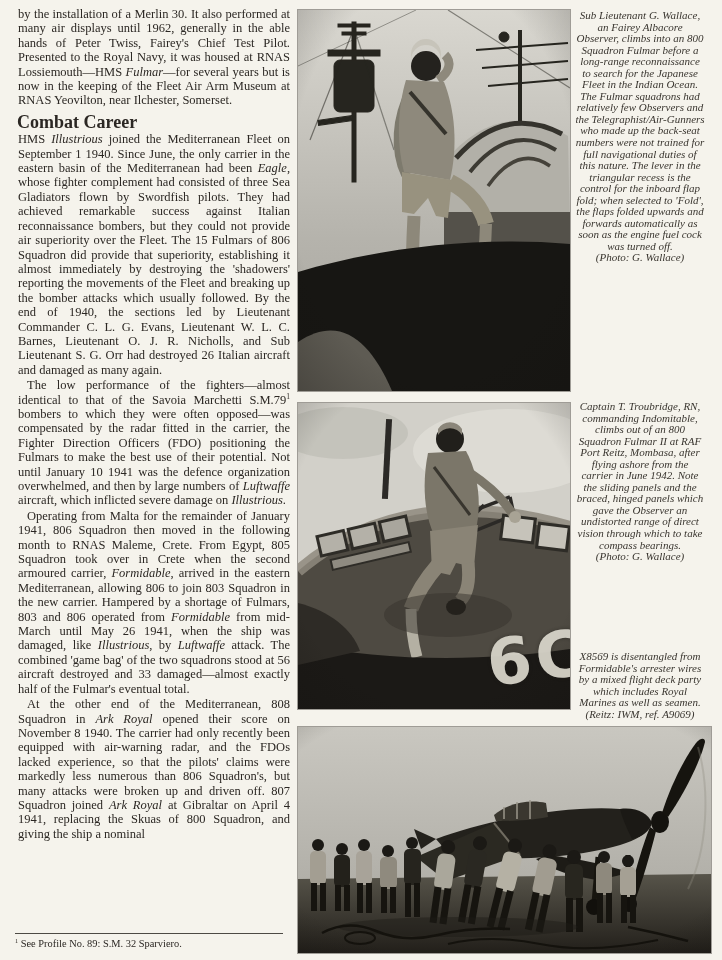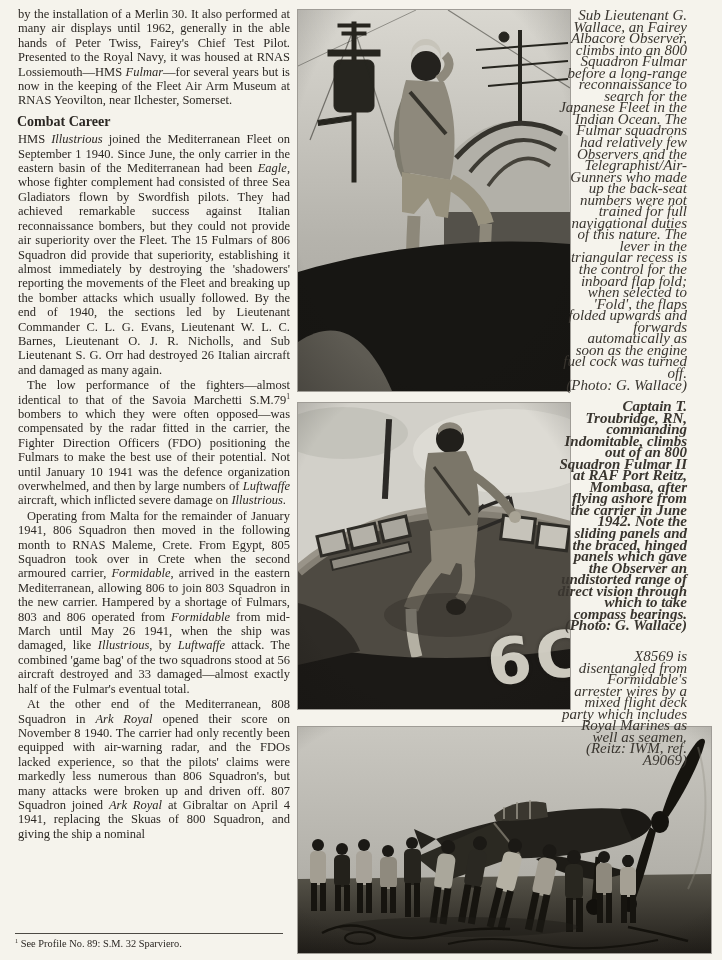--- a/index.html
+++ b/index.html
@@ -11,21 +11,21 @@
   }
   .page{position:absolute;inset:0;}
   
   .col-text{
     position:absolute;left:17px;top:6px;width:274px;
     font-size:12.5px;line-height:14.4px;text-align:justify;
   }
   .col-text p{margin:1px;}
   .col-text p.indent{text-indent:9px;}
   .col-text h2{
-    font-size:14px;font-weight:bold;margin:7px 0 3px 0;text-align:left;
+    font-size:18px;font-weight:bold;margin:7px 0 3px 0;text-align:left;
   }
   sup{font-size:.6em;line-height:0;}
   .footnote-rule{
     position:absolute;left:15px;top:933px;width:268px;height:0;
     border-top:1px solid #4d4a44;
   }
   .footnote{
     position:absolute;left:15px;top:938px;width:272px;
     font-size:10.4px;line-height:12px;text-align:left;
   }
@@ -40,26 +40,26 @@
   #photo3{left:298px;top:727px;width:413px;height:226px;}
   .code6c{
     position:absolute;right:-16px;bottom:14px;
     font-family:"DejaVu Sans", sans-serif;font-weight:bold;
     font-size:64px;color:#d6d3c8;letter-spacing:4px;
     transform:rotate(-7deg);opacity:.95;
     text-shadow:0 0 4px rgba(30,28,24,.5);
   }
   
   .caption{
-    position:absolute;left:557px;width:130px;
-    font-style:italic;font-size:15px;line-height:11.55px;
-    color:#39352f;text-align:right;
+    position:absolute;left:575px;width:130px;
+    font-style:italic;font-size:11px;line-height:11.55px;
+    color:#39352f;text-align:center;
   }
   #cap1{top:10px;}
-  #cap2{top:401px;font-weight:bold;}
+  #cap2{top:401px;}
   #cap3{top:651px;}
 </style>
 </head>
 <body>
 
 <div class="page">
 
   <div class="col-text">
     <p><span>by the installation of a Merlin 30. It also performed at many air displays until 1962, generally in the able hands of Peter Twiss, Fairey's Chief Test Pilot. Presented to the Royal Navy, it was housed at RNAS Lossiemouth—HMS </span><i>Fulmar</i><span>—for several years but is now in the keeping of the Fleet Air Arm Museum at RNAS Yeovilton, near Ilchester, Somerset.</span></p>
     <h2>Combat Career</h2>

